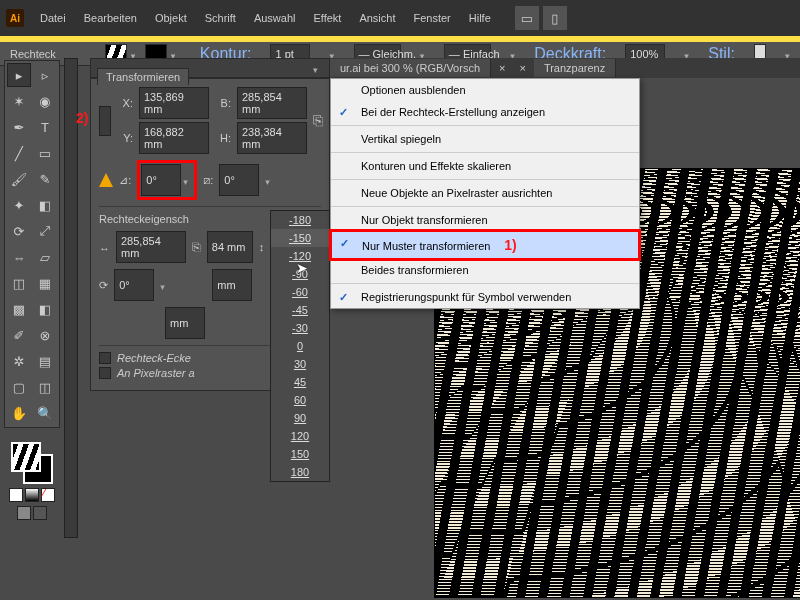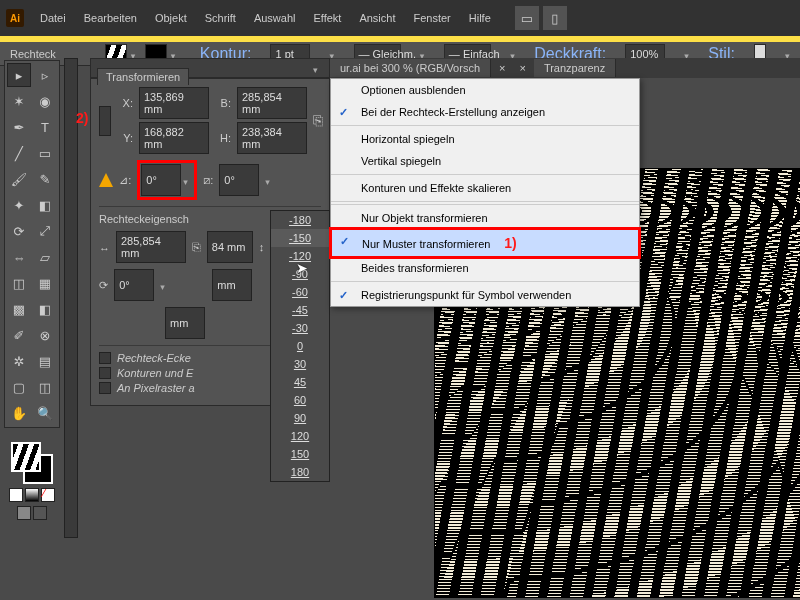--- a/index.html
+++ b/index.html
@@ -234,24 +234,20 @@
       <span style="width:60px"></span>
       <span class="num" style="width:40px">mm</span>
     </div>
     <div style="border-top:1px solid #3a3a3a;margin:6px 0"></div>
     <div class="cb">
         <span class="box"></span>
         <span>Rechteck-Ecke</span>
       </div>
     <div class="cb">
         <span class="box"></span>
-        <span>Konturen und E</span>
-      </div>
-    <div class="cb">
-        <span class="box"></span>
         <span>An Pixelraster a</span>
       </div>
   </div>
 </div>
 
 <div class="angle-list" id="anglelist">
     <div>-180</div>
     <div class="sel">-150</div>
     <div>-120</div>
     <div>-90</div>
@@ -272,25 +268,25 @@
   <span class="dtab">ur.ai bei 300 % (RGB/Vorsch</span>
     <span style="padding:0 6px">×</span>
     <span style="padding:0 6px">×</span>
   <span class="dtab">Tranzparenz</span>
 </div>
 
 <div class="flyout" id="flyout">
     <div class="fo-item"><span>Optionen ausblenden</span></div>
     <div class="fo-item"><span class="fo-chk">✓</span><span>Bei der Rechteck-Erstellung anzeigen</span></div>
     <div class="fo-sep"></div>
-    <div class="fo-item"><span>Horizontal spiegeln</span></div>
     <div class="fo-item"><span>Vertikal spiegeln</span></div>
     <div class="fo-sep"></div>
     <div class="fo-item"><span>Konturen und Effekte skalieren</span></div>
     <div class="fo-sep"></div>
+    <div class="fo-item"><span>Neue Objekte an Pixelraster ausrichten</span></div>
     <div class="fo-sep"></div>
     <div class="fo-item"><span>Nur Objekt transformieren</span></div>
     <div class="fo-item hl"><span class="fo-chk">✓</span><span>Nur Muster transformieren</span><span style="color: rgb(255, 26, 26); font-weight: bold; font-size: 14px; margin-left: 10px;">  1)</span></div>
     <div class="fo-item"><span>Beides transformieren</span></div>
     <div class="fo-sep"></div>
     <div class="fo-item"><span class="fo-chk">✓</span><span>Registrierungspunkt für Symbol verwenden</span></div>
   </div>
 
 <div class="canvas">
   <div class="artboard">

